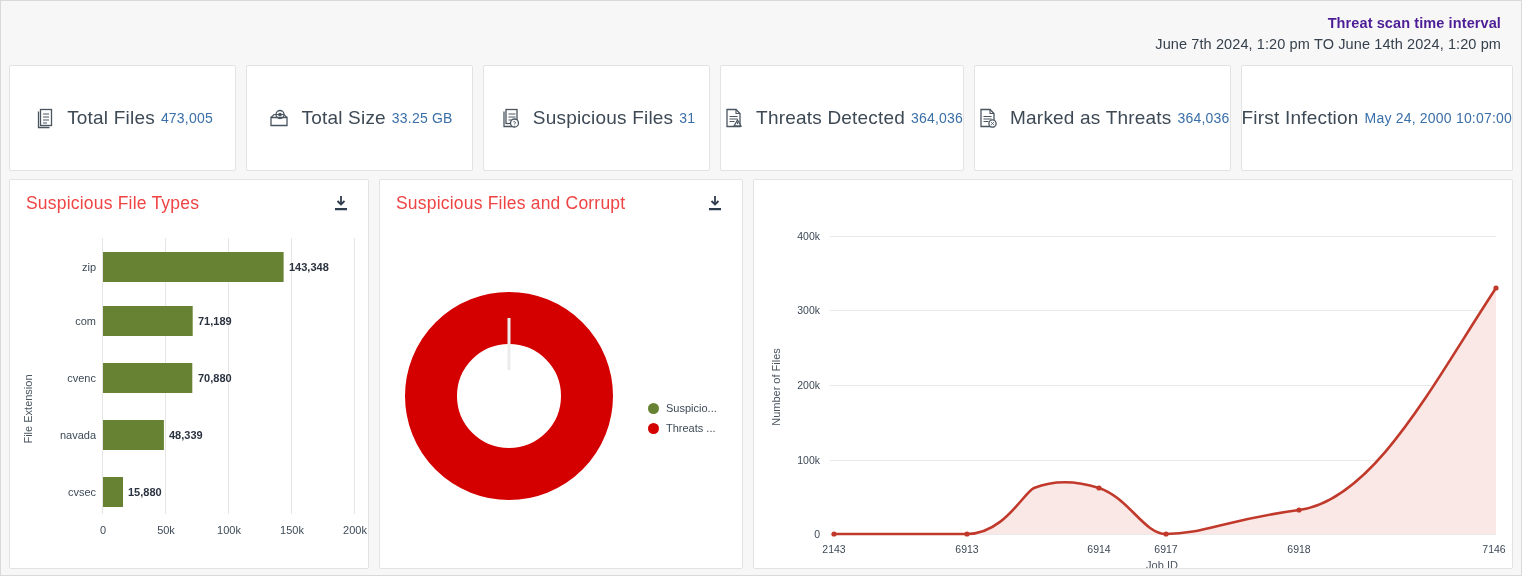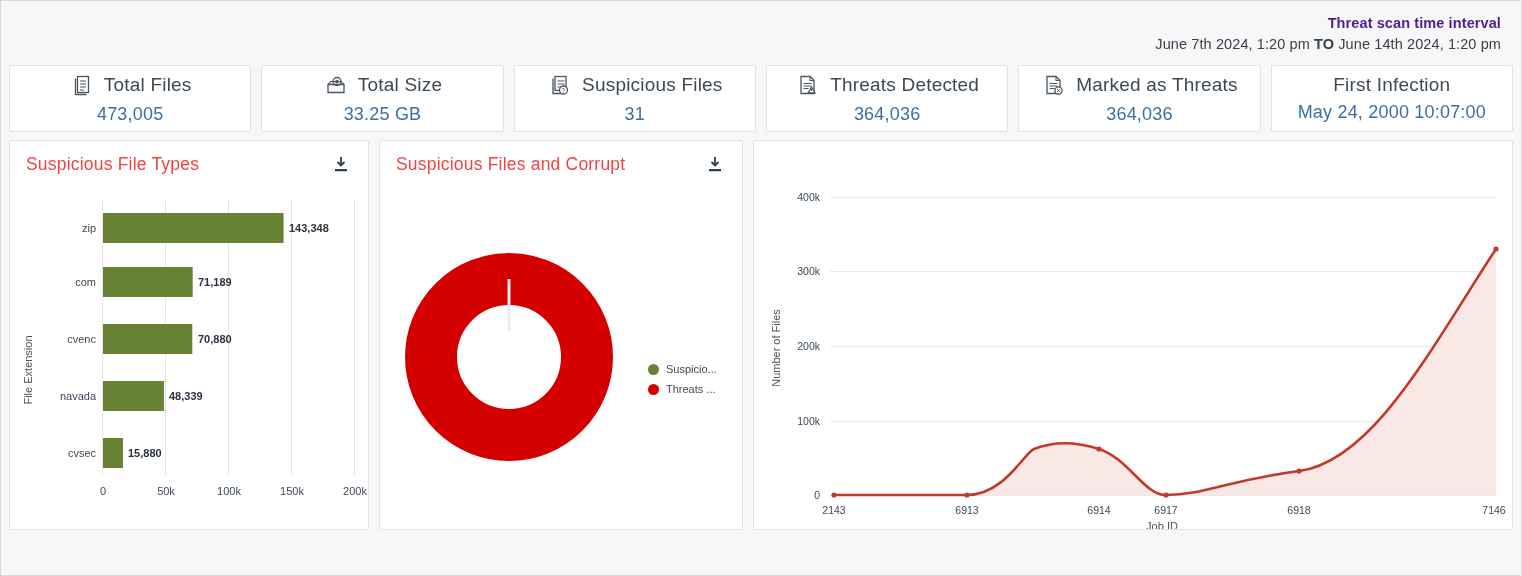--- a/index.html
+++ b/index.html
@@ -41,38 +41,37 @@
     font-weight: bold;
     color: #4c1d95;
     letter-spacing: 0.1px;
   }
   .interval-range {
     font-size: 14.5px;
     color: #35414d;
     letter-spacing: 0.1px;
   }
   .interval-range .to {
-    font-weight: bold;
+    font-weight: normal;
   }
 
   
   .kpi-row {
     display: flex;
     gap: 10px;
     padding: 0 8px;
     box-sizing: border-box;
   }
   .kpi-card {
     flex: 1 1 0;
     background: #ffffff;
     border: 1px solid #e3e3e3;
     border-radius: 2px;
-    height: 67px;
-    display: flex;
-    flex-direction: column;
+    height: 106px;
+    display: flex;
     align-items: center;
     justify-content: center;
     gap: 6px;
     box-sizing: border-box;
   }
   .kpi-top {
     display: flex;
     align-items: center;
     gap: 9px;
   }
@@ -84,21 +83,21 @@
     justify-content: center;
     color: #4a5560;
   }
   .kpi-label {
     font-size: 19px;
     color: #3d4955;
     letter-spacing: 0.2px;
     white-space: nowrap;
   }
   .kpi-value {
-    font-size: 18px;
+    font-size: 14px;
     color: #3a6fa8;
     letter-spacing: 0.2px;
     white-space: nowrap;
   }
 
   
   .panels {
     display: flex;
     gap: 10px;
     padding: 8px 8px 0 8px;

